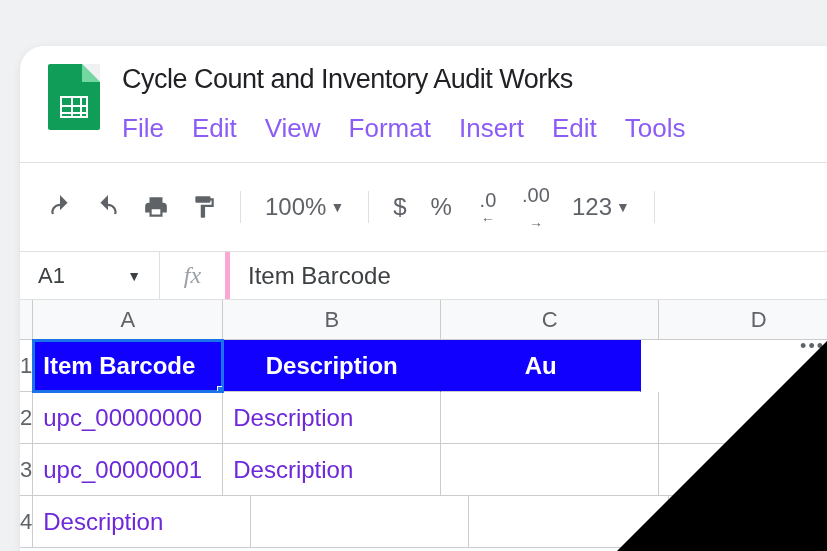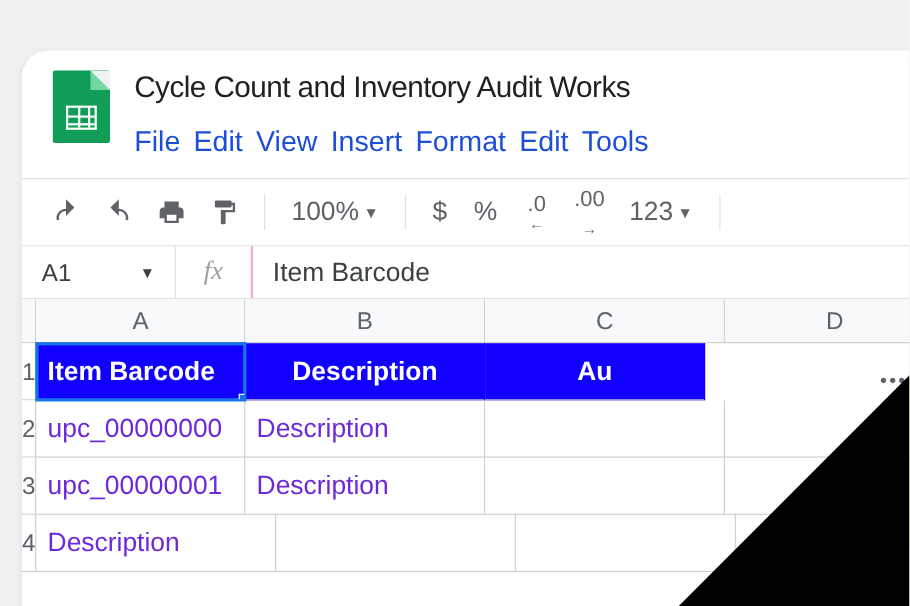--- a/index.html
+++ b/index.html
@@ -75,33 +75,33 @@
 .title-area { margin-left: 22px; }
 .doc-title {
   font-size: 27px;
   font-weight: 500;
   color: #202124;
   letter-spacing: -0.5px;
   white-space: nowrap;
 }
 .menubar {
   display: flex;
-  gap: 12px;
+  gap: 28px;
   margin-top: 18px;
   font-size: 26px;
-  color: #1d4ed8;
+  color: #8b5cf6;
 }
 .menubar span { cursor: pointer; }
 .toolbar {
   display: flex;
   align-items: center;
   border-top: 1px solid #e0e0e0;
   border-bottom: 1px solid #e0e0e0;
   margin-top: 18px;
-  padding: 10px 18px;
+  padding: 24px 18px;
   gap: 4px;
 }
 .tb-btn {
   width: 44px;
   height: 40px;
   display: flex;
   align-items: center;
   justify-content: center;
   color: #5f6368;
   cursor: pointer;
@@ -133,21 +133,21 @@
   border-right: 1px solid #e0e0e0;
   height: 100%;
 }
 .fx {
   width: 70px;
   text-align: center;
   font-style: italic;
   font-family: Georgia, serif;
   font-size: 24px;
   color: #9aa0a6;
-  border-right: 2px solid #f9a8d4;
+  border-right: 5px solid #f9a8d4;
   height: 100%;
   display: flex;
   align-items: center;
   justify-content: center;
 }
 .formula-val {
   padding: 0 18px;
   font-size: 24px;
   color: #3c4043;
 }
@@ -254,22 +254,22 @@
   <div class="header">
     <div class="app-icon">
       <div class="app-icon-grid"></div>
     </div>
     <div class="title-area">
       <div class="doc-title">Cycle Count and Inventory Audit Works</div>
       <div class="menubar">
         <span>File</span>
         <span>Edit</span>
         <span>View</span>
+        <span>Format</span>
         <span>Insert</span>
-        <span>Format</span>
         <span>Edit</span>
         <span>Tools</span>
       </div>
     </div>
   </div>
 
   <div class="toolbar">
     <div class="tb-btn">
       <svg width="26" height="26" viewBox="0 0 24 24" fill="#5f6368">
           <path d="M12 5V1L5 8l7 7V11c3.31 0 6 2.69 6 6 0 .34-.3.67-.8.99l2.02.68C19.97 18.12 20 17.57 20 17c0-4.42-3.58-8-8-8z" transform="scale(-1,1) translate(-24,0)"></path>

